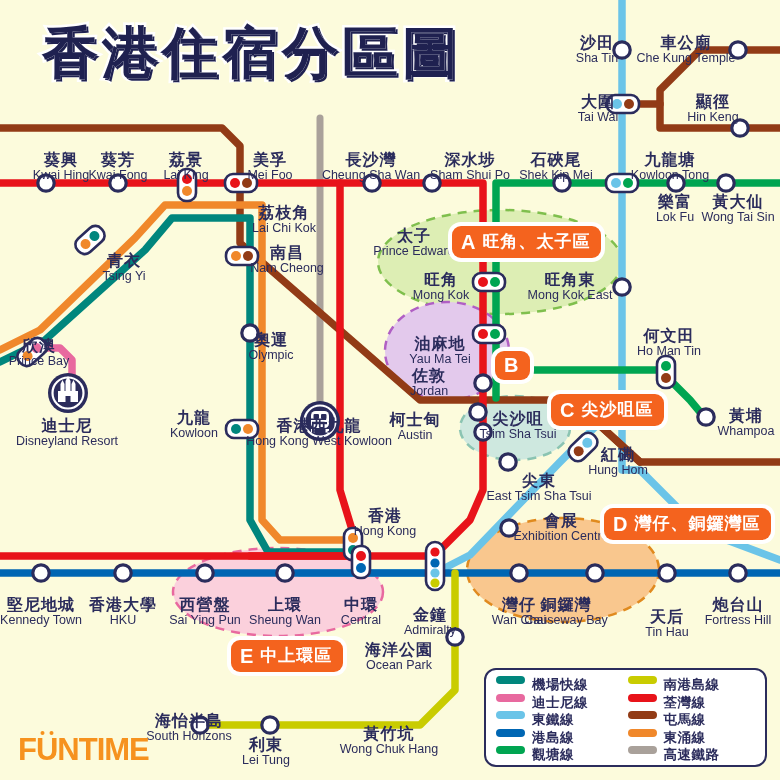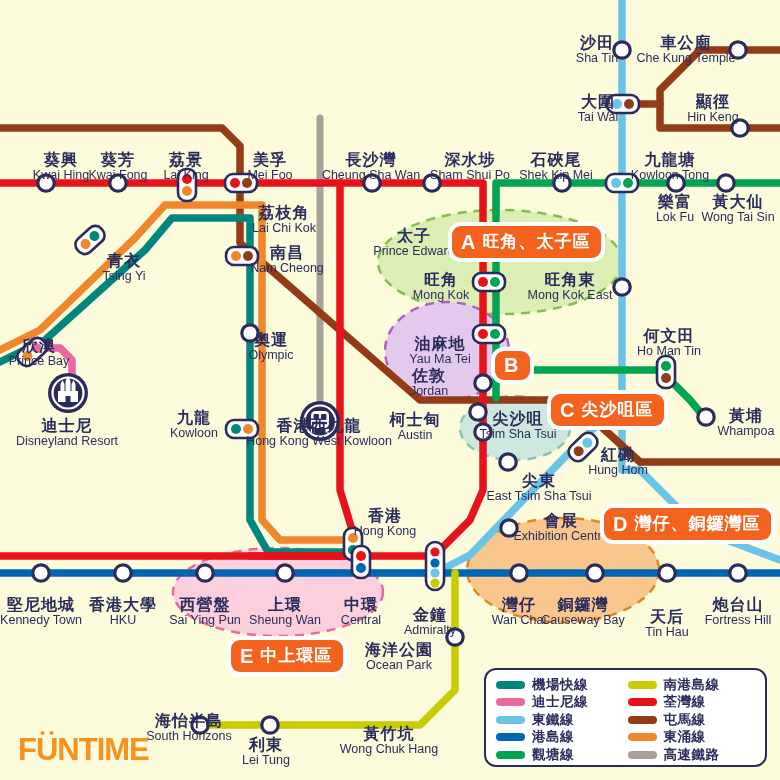--- a/index.html
+++ b/index.html
@@ -65,21 +65,21 @@
     border-radius:12px;
     z-index:9;
     box-sizing:border-box;
     padding:6px 10px;
     display:grid;
     grid-template-columns:1fr 1fr;
     grid-auto-rows:17.5px;
     align-content:start;
     column-gap:4px;
   }
-  .lgrow{display:flex;align-items:center;gap:7px;}
+  .lgrow{display:flex;align-items:flex-start;gap:7px;}
   .swatch{width:29px;height:8px;border-radius:4px;flex:none;}
   .lgtxt{font-size:13.5px;font-weight:bold;color:#2B2C5C;letter-spacing:.5px;
          font-family:"DejaVu Sans","Liberation Sans",sans-serif;}
 
   
   .logo{
     position:absolute;left:18px;top:732px;
     font-size:31px;font-weight:bold;letter-spacing:-1px;
     color:#F6921E;
     font-family:"Liberation Sans",sans-serif;
@@ -317,20 +317,21 @@
         <rect x="321" y="414" width="5.5" height="5" rx="1"></rect>
         <rect x="313" y="422" width="14" height="2.2"></rect>
       </g>
       <g fill="#ffffff">
         <rect x="311" y="429" width="3.5" height="3.5"></rect>
         <rect x="325.5" y="429" width="3.5" height="3.5"></rect>
       </g>
     </g>
   </svg>
 
+  <div class="title">香港住宿分區圖</div>
 
   <div id="station-labels">
       <div class="stn" style="left: 61px; top: 152px; transform: translateX(-50%);">
         <span class="zh">葵興</span>
         <span class="en">Kwai Hing</span>
       </div>
       <div class="stn" style="left: 118px; top: 152px; transform: translateX(-50%);">
         <span class="zh">葵芳</span>
         <span class="en">Kwai Fong</span>
       </div>
@@ -487,21 +488,21 @@
         <span class="en">Central</span>
       </div>
       <div class="stn" style="left: 430px; top: 607px; transform: translateX(-50%);">
         <span class="zh">金鐘</span>
         <span class="en">Admiralty</span>
       </div>
       <div class="stn" style="left: 519px; top: 597px; transform: translateX(-50%);">
         <span class="zh">灣仔</span>
         <span class="en">Wan Chai</span>
       </div>
-      <div class="stn" style="left: 583px; top: 597px; transform: translateX(-50%);">
+      <div class="stn" style="left: 566px; top: 597px; transform: translateX(-50%);">
         <span class="zh">銅鑼灣</span>
         <span class="en">Causeway Bay</span>
       </div>
       <div class="stn" style="left: 667px; top: 597px; transform: translateX(-50%); margin-top: 12px;">
         <span class="zh">天后</span>
         <span class="en">Tin Hau</span>
       </div>
       <div class="stn" style="left: 738px; top: 597px; transform: translateX(-50%);">
         <span class="zh">炮台山</span>
         <span class="en">Fortress Hill</span>

